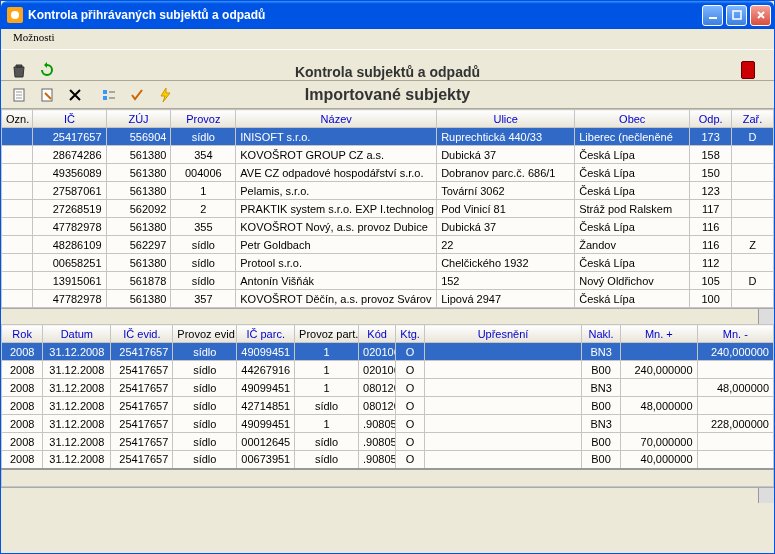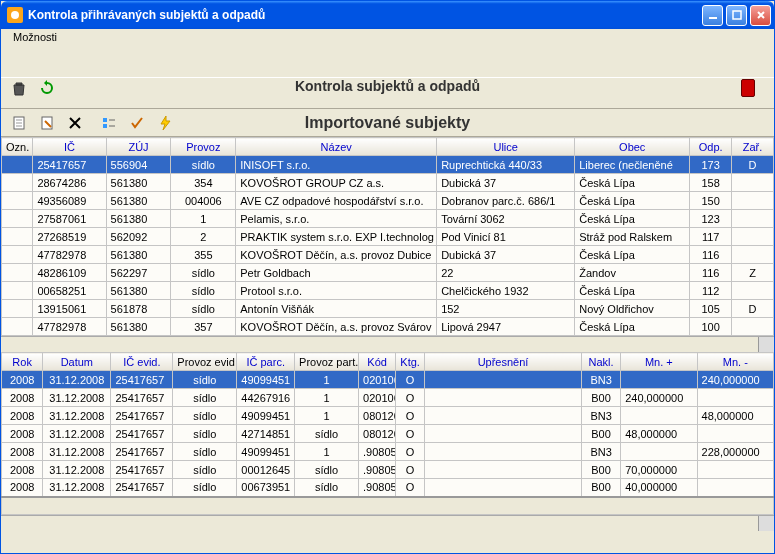--- a/index.html
+++ b/index.html
@@ -7,36 +7,36 @@
 .window { width: 775px; height: 554px; border: 1px solid #0054e3; background: #ece9d8; display: flex; flex-direction: column; }
 .titlebar { height: 28px; background: linear-gradient(to bottom, #3a93ff 0%, #0054e3 10%, #0054e3 90%, #0050da 100%); display: flex; align-items: center; padding: 0 3px 0 6px; color: #fff; font-weight: bold; font-size: 12px; border-radius: 6px 6px 0 0; }
 .titlebar .icon { width: 16px; height: 16px; background: #fca61c; border-radius: 2px; margin-right: 5px; position: relative; }
 .titlebar .icon::after { content: ""; position: absolute; width: 8px; height: 8px; background: #fff; border-radius: 50%; top: 4px; left: 4px; }
 .titlebar .title { flex: 1; }
 .titlebar .btns { display: flex; gap: 3px; }
 .tb-btn { width: 21px; height: 21px; border-radius: 3px; border: 1px solid #fff; display: flex; align-items: center; justify-content: center; color: #fff; font-weight: bold; font-size: 12px; cursor: pointer; }
 .tb-btn.min, .tb-btn.max { background: linear-gradient(#7eb6ff, #3a80e0); }
 .tb-btn.close { background: linear-gradient(#f5a099, #d84d3e); }
 .menubar { height: 20px; background: #ece9d8; padding: 2px 6px; font-size: 11px; }
-.menu-item { padding: 14px 6px; cursor: pointer; }
-.toolbar1 { height: 32px; display: flex; align-items: flex-start; padding: 0 8px; border-top: 1px solid #fff; border-bottom: 1px solid #aca899; position: relative; margin-top: 28px; }
+.menu-item { padding: 14px 6px; cursor: pointer; font-family: Liberation Serif, serif; }
+.toolbar1 { height: 32px; display: flex; align-items: flex-end; padding: 0 8px; border-top: 1px solid #fff; border-bottom: 1px solid #aca899; position: relative; }
 .toolbar1 .h1 { position: absolute; left: 50%; transform: translateX(-50%); font-weight: bold; font-size: 14px; color: #333; }
 .tool-icon { width: 20px; height: 20px; margin-right: 8px; display: flex; align-items: center; justify-content: center; cursor: pointer; }
 .indicator { width: 14px; height: 18px; background: #c00; border: 1px solid #600; border-radius: 2px; }
 .toolbar2 { height: 28px; display: flex; align-items: center; padding: 0 8px; border-bottom: 1px solid #aca899; position: relative; }
 .toolbar2 .h2 { position: absolute; left: 50%; transform: translateX(-50%); font-weight: bold; font-size: 16px; color: #333; }
 .grid-wrap { flex: 0 0 auto; }
 .grid { width: 100%; border-collapse: collapse; table-layout: fixed; }
 .grid th, .grid td { border: 1px solid #c5c5c5; padding: 1px 4px; height: 18px; overflow: hidden; white-space: nowrap; text-overflow: clip; font-size: 11px; }
 .grid th { background: linear-gradient(#fff, #e8e4d8); font-weight: normal; text-align: center; color: #000; position: relative; }
 .grid th.sorted { color: #0000cc; }
 .grid td { background: #fdfcf8; }
 .grid tr.sel td { background: #3169c6; color: #fff; }
 .grid td.c { text-align: center; }
-.grid td.r { text-align: left; }
+.grid td.r { text-align: right; }
 .grid tr.foot td { background: #ece9d8; border-top: 2px solid #999; }
 .scroll-hint { height: 16px; background: #ece9d8; border-top: 1px solid #aaa; display:flex; justify-content:flex-end; }
 .scroll-hint .t { width: 16px; height:100%; background:#ddd; border-left:1px solid #999;}
 .waste-head { padding: 5px 8px; font-weight: bold; font-size: 11px; border-top: 1px solid #aca899; }
 .waste-head .subj { color: #0000cc; }
 svg { display: block; }
 </style>
 </head>
 <body>
 
@@ -203,21 +203,21 @@
             <td>Pod Vinicí 81</td>
             <td>Stráž pod Ralskem</td>
             <td class="c">117</td>
             <td class="c"></td>
           </tr>
           <tr>
             <td></td>
             <td class="r">47782978</td>
             <td class="r">561380</td>
             <td class="c">355</td>
-            <td>KOVOŠROT Děčín, a.s. provoz Dubice</td>
+            <td>KOVOŠROT Nový, a.s. provoz Dubice</td>
             <td>Dubická 37</td>
             <td>Česká Lípa</td>
             <td class="c">116</td>
             <td class="c"></td>
           </tr>
           <tr>
             <td></td>
             <td class="r">48286109</td>
             <td class="r">562297</td>
             <td class="c">sídlo</td>

